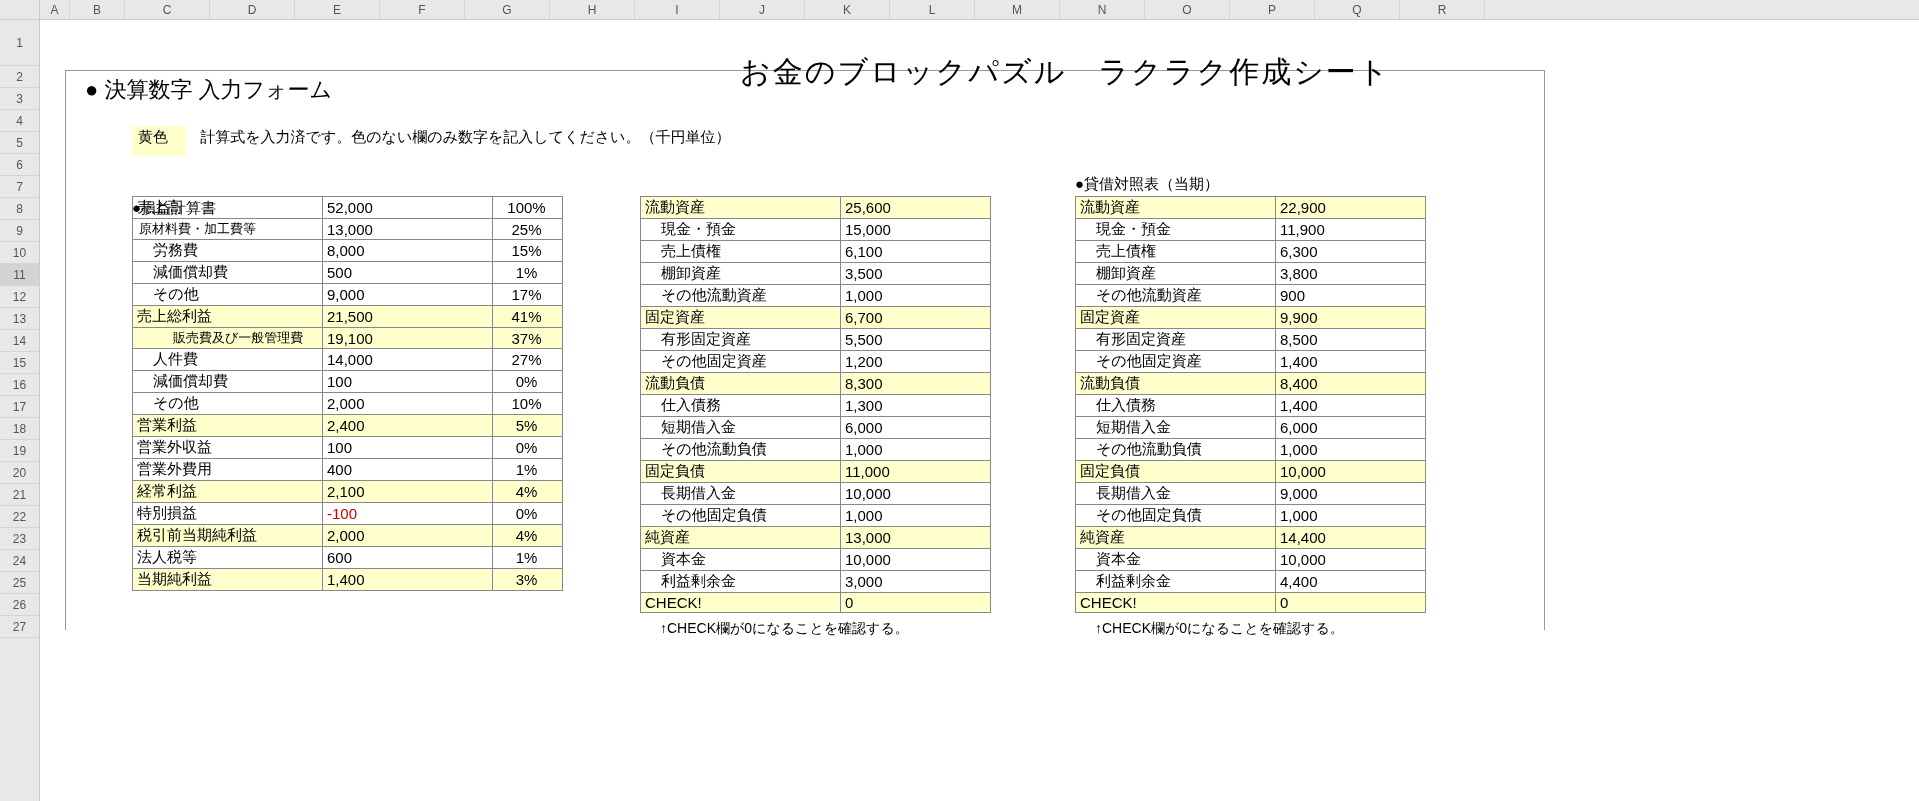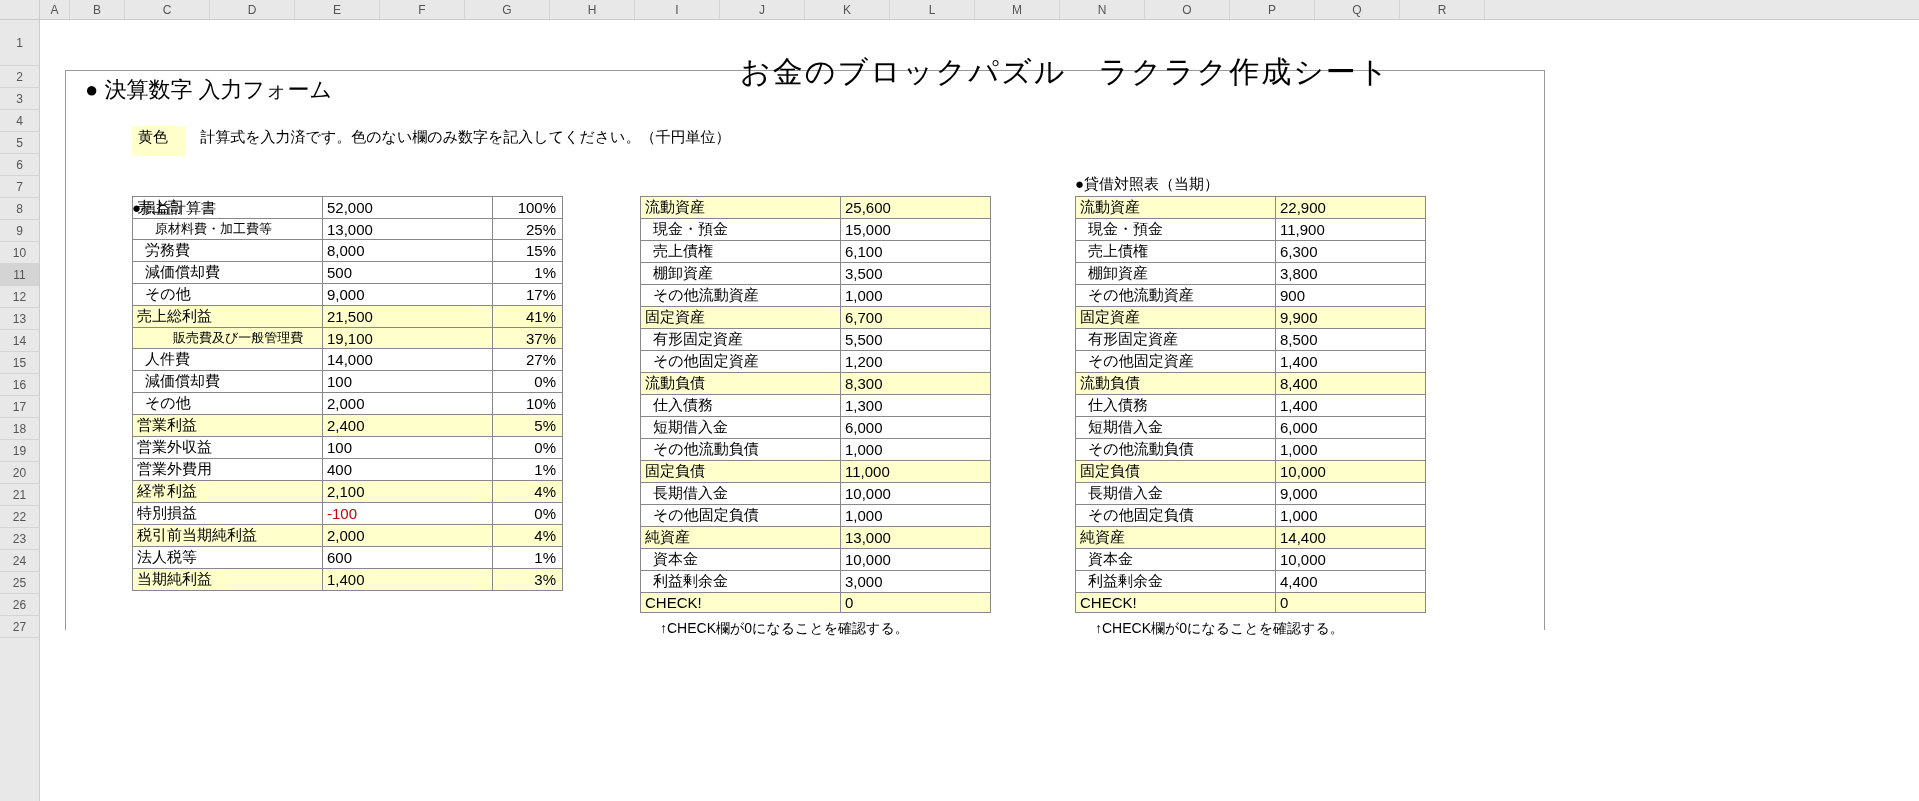--- a/index.html
+++ b/index.html
@@ -94,24 +94,24 @@
     font-size: 15px;
   }
   .tbl td {
     border: 1px solid #888;
     padding: 1px 6px 1px 4px;
     height: 20px;
     white-space: nowrap;
   }
   .tbl .label { text-align: left; }
   .tbl .num { text-align: left; }
-  .tbl .pct { text-align: right; }
+  .tbl .pct { text-align: center; }
   .tbl .hl { background: #FFFFCC; }
-  .tbl .indent1 { padding-left: 12px; }
-  .tbl .indent2 { padding-left: 22px; font-size: 13px; }
+  .tbl .indent1 { padding-left: 20px; }
+  .tbl .indent2 { padding-left: 6px; font-size: 13px; }
   .tbl .neg { color: #cc0000; }
   .table-heading {
     position: absolute;
     font-size: 15px;
   }
   .check-note {
     position: absolute;
     font-size: 14px;
   }
   

